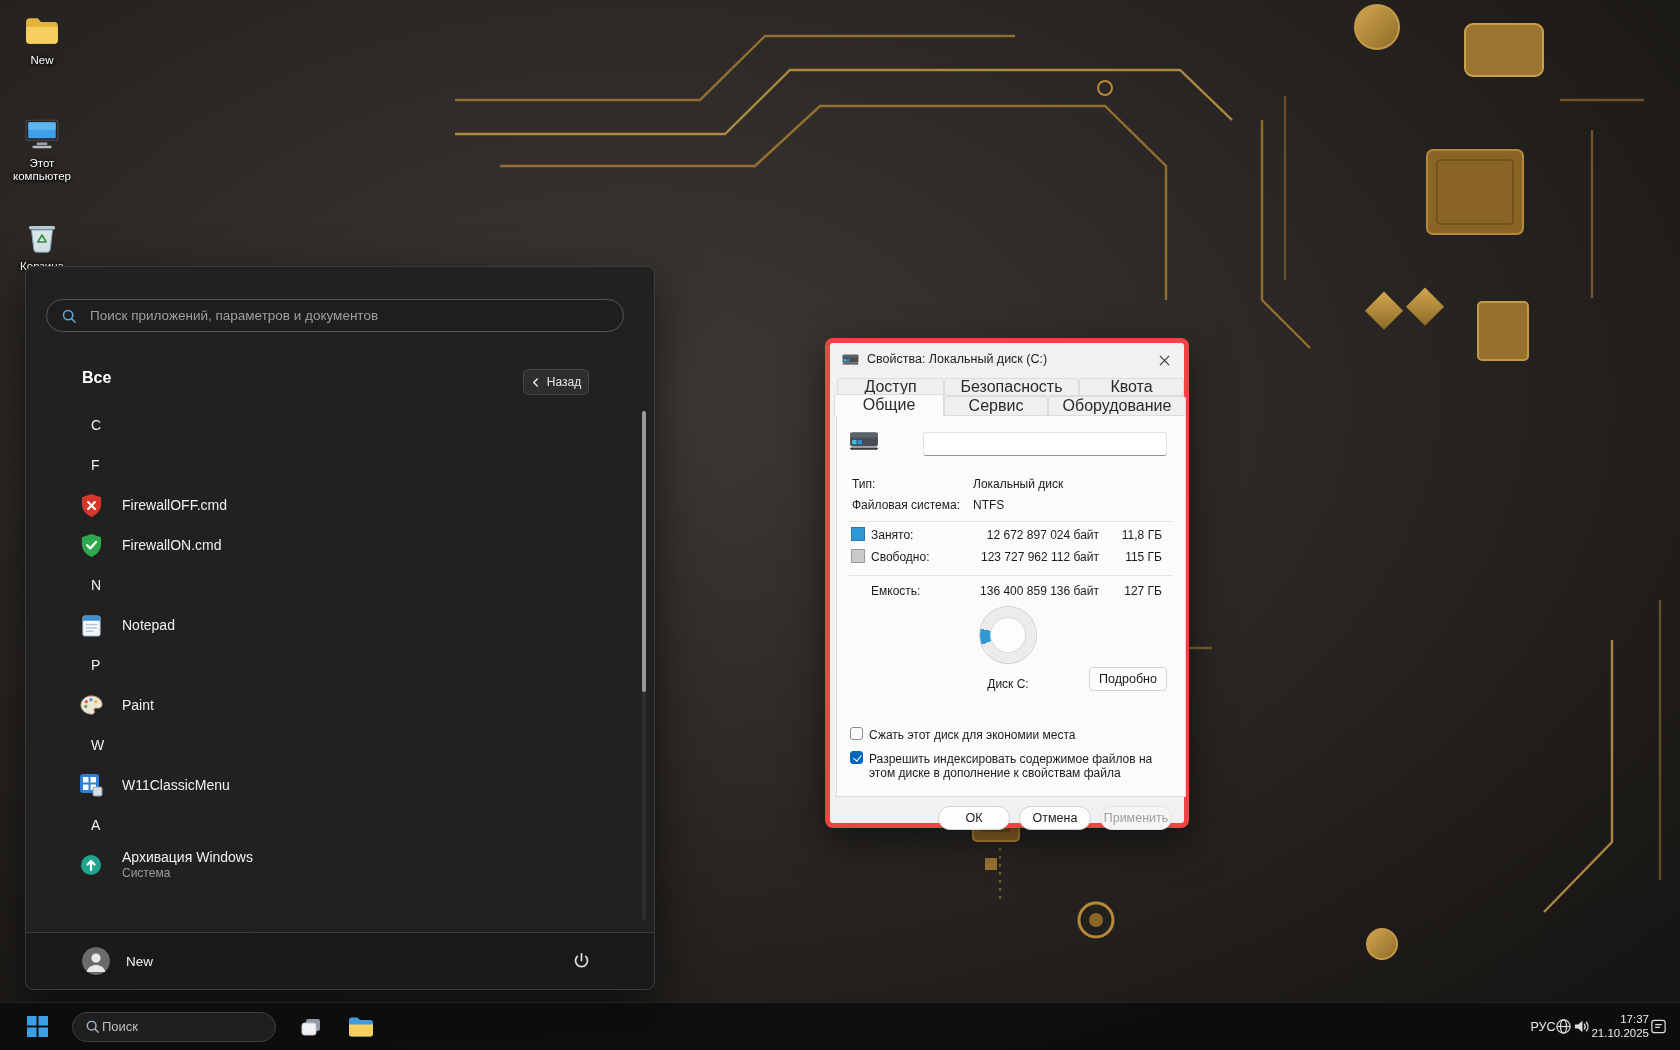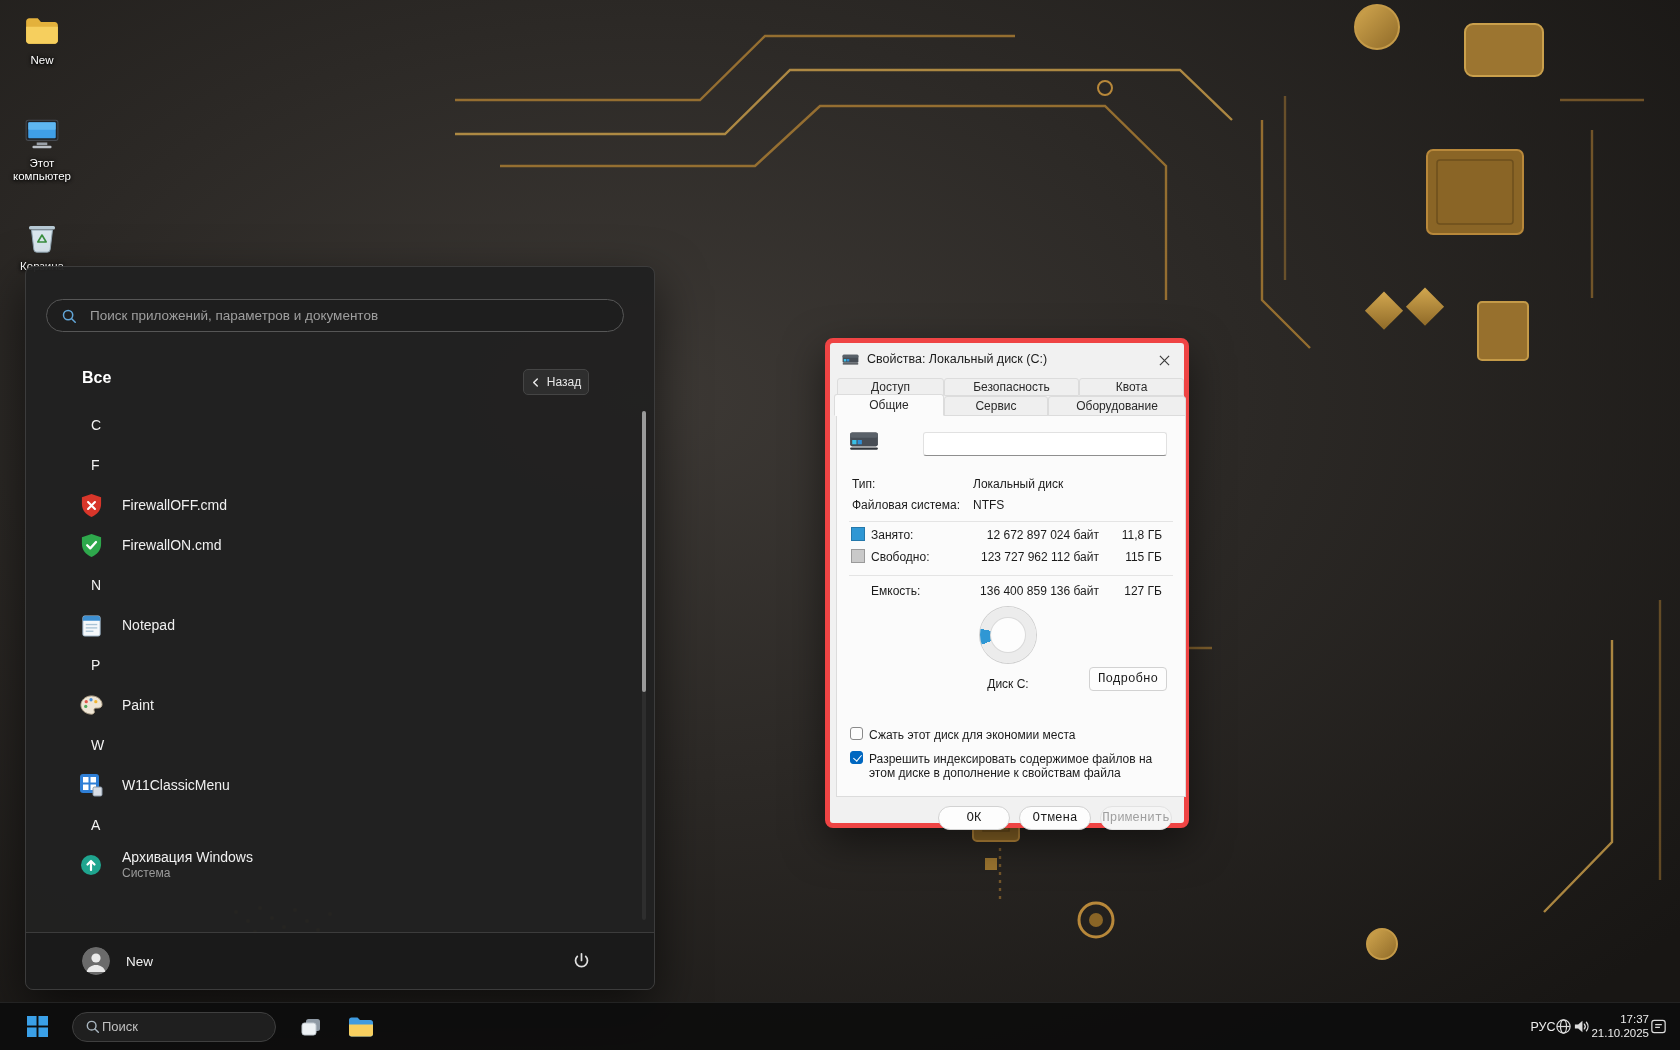--- a/index.html
+++ b/index.html
@@ -43,21 +43,21 @@
 
   
   .dialog{position:absolute;left:825px;top:338px;width:364px;height:490px;background:#f1f1f1;
     border:5px solid #ef4444;border-radius:8px;box-shadow:0 14px 40px rgba(0,0,0,.5);font-size:12px;color:#1b1b1b;box-sizing:border-box;}
   .dlg-title{position:absolute;left:0;top:0;right:0;height:32px;display:flex;align-items:center;padding:0 12px;gap:8px;}
   .dlg-title-text{font-size:12.5px;color:#1b1b1b;}
   .dlg-close{position:absolute;right:8px;top:5px;width:24px;height:24px;background:transparent;border:none;
     display:flex;align-items:center;justify-content:center;cursor:pointer;padding:0;}
   .tabs-back{position:absolute;left:7px;top:35px;display:flex;height:18px;}
   .tabs-front{position:absolute;left:4px;top:53px;display:flex;height:20px;}
-  .tab{display:flex;align-items:center;justify-content:center;font-size:12px;background:#efefef;
+  .tab{display:flex;align-items:center;justify-content:center;font-size:16px;background:#efefef;
     border:1px solid #dcdcdc;border-radius:3px 3px 0 0;box-sizing:border-box;cursor:pointer;color:#2a2a2a;}
   .tab.active{background:#fbfbfb;border-bottom:1px solid #fbfbfb;margin-top:-2px;height:22px;z-index:3;font-weight:400;}
   .dlg-pane{position:absolute;left:6px;top:72px;width:350px;height:382px;background:#fbfbfb;border:1px solid #dcdcdc;
     box-sizing:border-box;z-index:1;}
   .drive-glyph{position:absolute;left:12px;top:12px;display:flex;}
   .vol-edit{position:absolute;left:86px;top:16px;width:244px;height:24px;box-sizing:border-box;background:#fff;
     border:1px solid #e1e1e1;border-bottom:1.5px solid #8f8f8f;border-radius:3px;font-size:12px;font-family:inherit;padding:0 6px;outline:none;}
   .info-row{position:absolute;left:0;width:100%;height:15px;}
   .info-row .lbl{position:absolute;left:15px;}
   .info-row .val{position:absolute;left:120px;margin-left:16px;}
@@ -67,21 +67,21 @@
   .sw.used{background:#2f97d4;border:1px solid #2478ab;}
   .sw.free{background:#c9c9c9;border:1px solid #9a9a9a;}
   .ulabel{position:absolute;left:34px;top:1px;}
   .ubytes{position:absolute;left:110px;width:152px;text-align:right;top:1px;}
   .usize{position:absolute;left:268px;width:57px;text-align:right;top:1px;}
   .donut{position:absolute;left:143px;top:191px;width:56px;height:56px;border-radius:50%;
     background:conic-gradient(from 250deg,#2f97d4 0 33deg,#ececec 33deg 360deg);box-shadow:0 0 0 1px #cfcfcf;}
   .donut::after{content:"";position:absolute;inset:11px;background:#fdfdfd;border-radius:50%;box-shadow:0 0 0 1px #dadada;}
   .disk-label{position:absolute;left:121px;top:261px;width:100px;text-align:center;}
   .btn{background:#fdfdfd;border:1px solid #d2d2d2;border-radius:4px;font-size:12.5px;color:#1b1b1b;
-    display:flex;align-items:center;justify-content:center;font-family:Liberation Mono, monospace;cursor:pointer;box-sizing:border-box;}
+    display:flex;align-items:center;justify-content:center;font-family:Liberation Sans, sans-serif;cursor:pointer;box-sizing:border-box;}
   .btn.disabled{color:#9f9f9f;background:#f5f5f5;border-color:#e2e2e2;cursor:default;}
   .details-btn{position:absolute;left:252px;top:251px;width:78px;height:24px;}
   .cb-row{position:absolute;left:0;width:100%;cursor:pointer;}
   .cb{position:absolute;left:13px;top:0;width:13px;height:13px;border:1px solid #8a8a8a;border-radius:3px;background:#fdfdfd;box-sizing:border-box;}
   .cb.checked{background:#0067c0;border-color:#0067c0;}
   .cb.checked::after{content:"";position:absolute;left:3.5px;top:1px;width:4px;height:7px;border:solid #fff;
     border-width:0 1.8px 1.8px 0;transform:rotate(40deg);}
   .cb-label{position:absolute;left:32px;top:1px;line-height:14px;}
   .dlg-buttons{position:absolute;right:12px;top:463px;display:flex;gap:9px;}
   .dlg-buttons .btn{width:72px;height:24px;border-radius:12px;}

